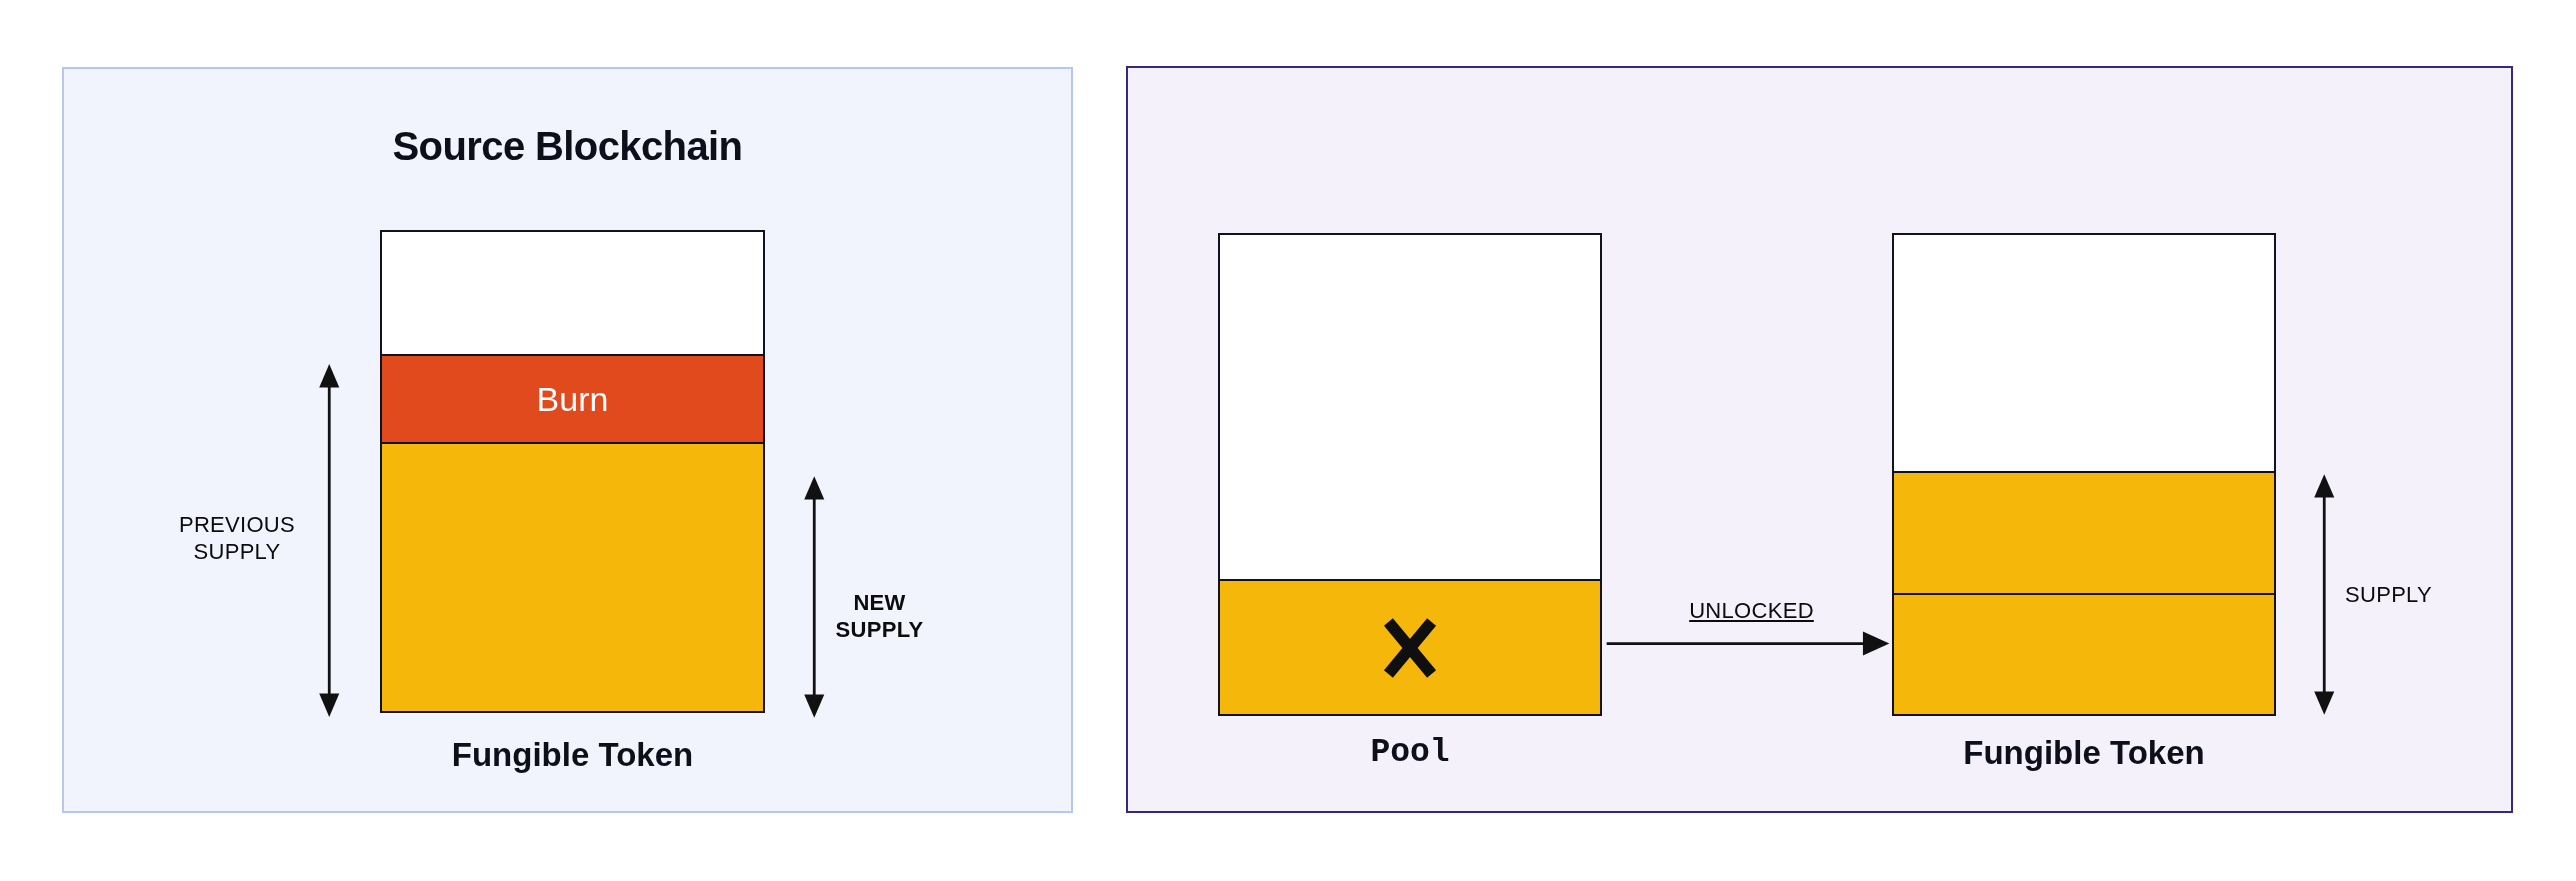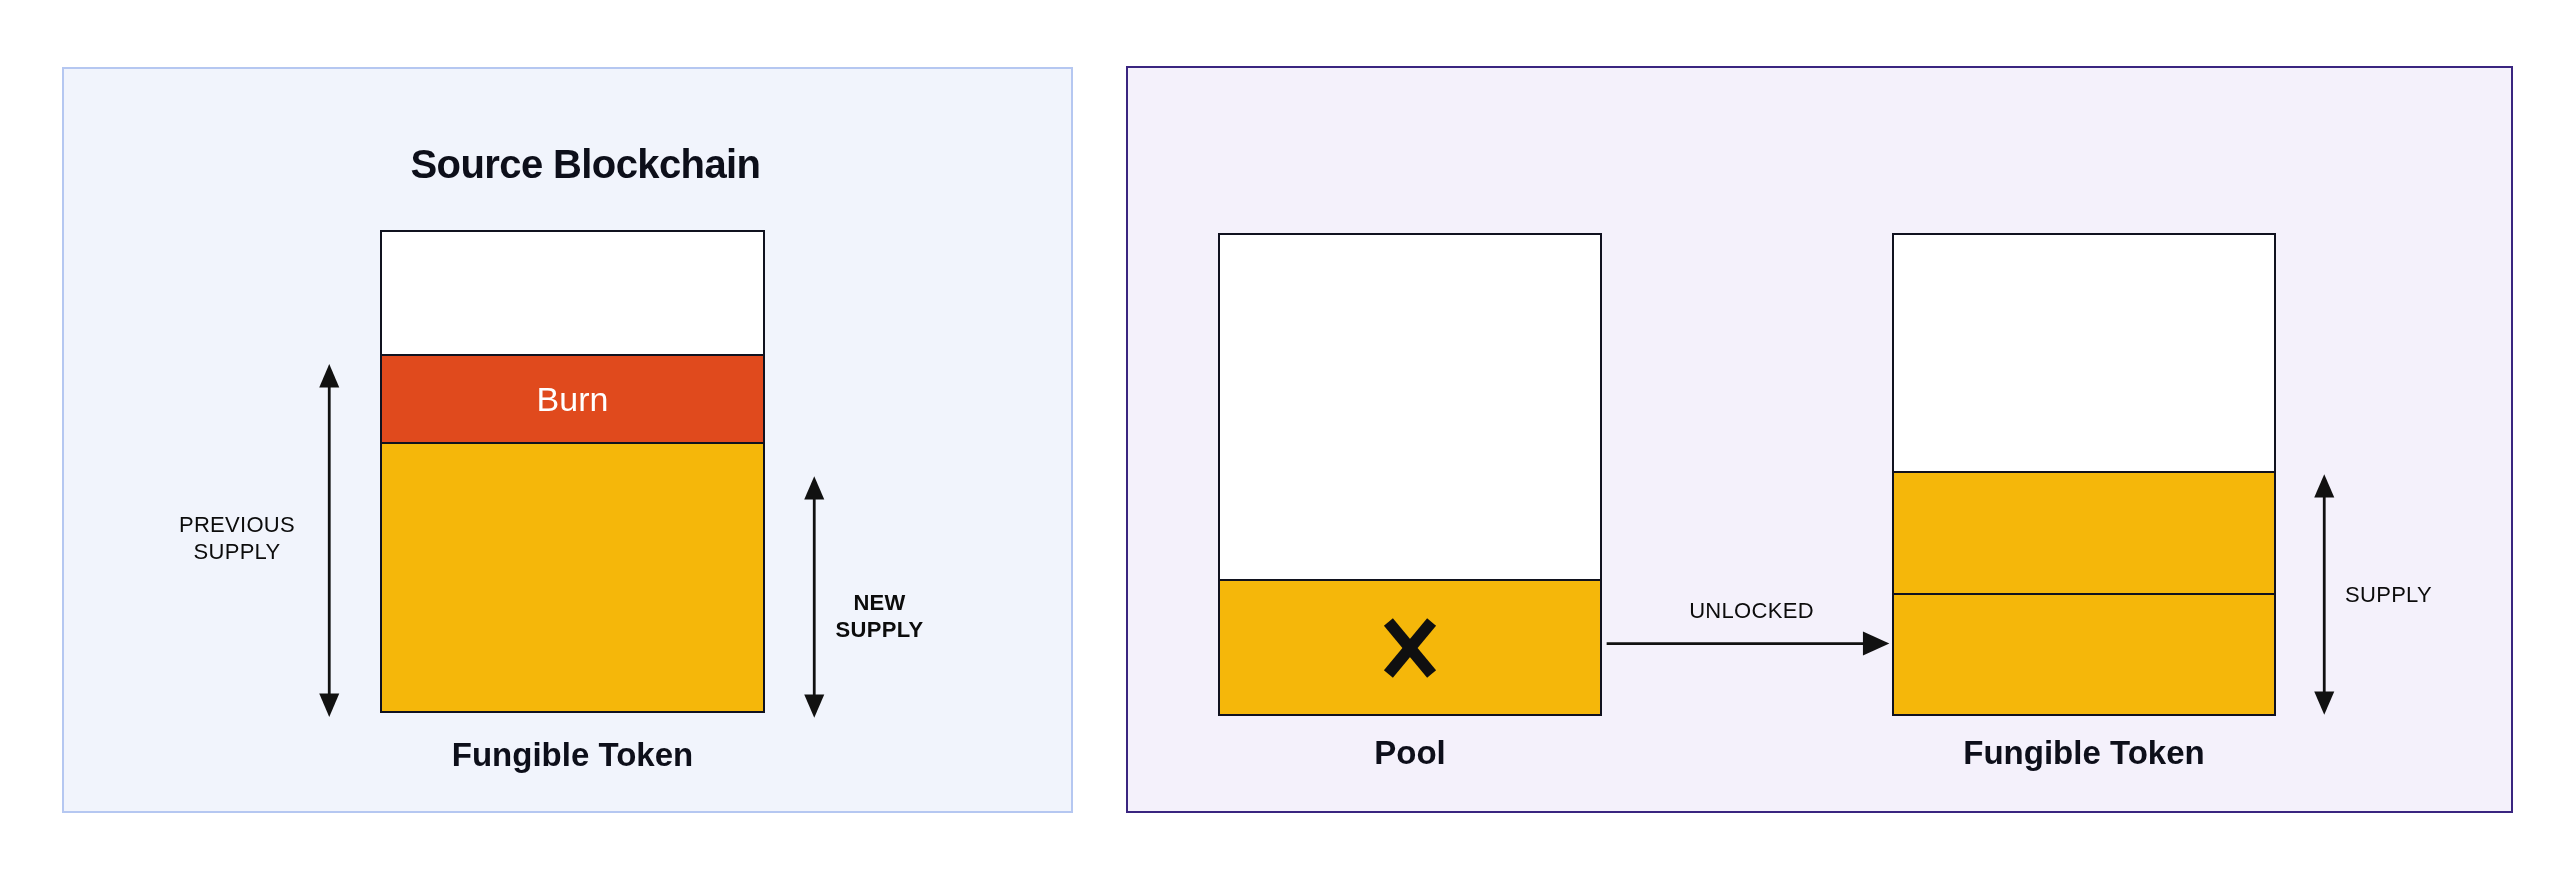--- a/index.html
+++ b/index.html
@@ -29,21 +29,21 @@
   #destination-panel {
     left: 1126px; top: 66px;
     width: 1387px; height: 747px;
     background: var(--destination-panel-bg, #f4f1fb);
     border: 2.8px solid var(--destination-panel-border, #3a2580);
   }
   .panel-title {
     position: absolute;
     top: 53px; left: 0;
     width: 100%;
-    margin: 18px;
+    margin: 0;
     text-align: center;
     font-size: 40px;
     line-height: 48px;
     font-weight: 700;
     letter-spacing: -0.6px;
     color: var(--text-dark, #0d0f1a);
   }
   .bar {
     position: absolute;
     box-sizing: border-box;
@@ -90,42 +90,42 @@
     font-size: 22px;
     line-height: 27px;
     font-weight: 400;
     letter-spacing: 0.3px;
     color: #0c0c0c;
     text-align: center;
     white-space: nowrap;
   }
   #prev-supply-label { left: 73px; top: 442px; width: 200px; }
   #new-supply-label  { left: 732px; top: 520px; width: 167px; font-weight: bold; }
-  #unlocked-label    { left: 512px;  top: 529px; width: 223px; }
+  #unlocked-label    { left: 512px;  top: 529px; width: 223px; text-decoration: underline; }
   #supply-label      { left: 1217px; top: 513px; }
 
   svg.arrow { position: absolute; display: block; }
   svg.arrow line { stroke: var(--arrow, #111111); stroke-width: 5px; }
   svg.arrow polygon { fill: var(--arrow, #111111); }
 
   #prev-supply-arrow { left: 253px;  top: 294px; }
   #new-supply-arrow  { left: 738px; top: 406px; }
   #unlocked-arrow    { left: 476px;  top: 559px; }
   #supply-arrow      { left: 1184px; top: 405px; }
 
   
   #pool-bar { left: 90px; top: 165px; width: 384px; height: 483px; }
   #pool-bar .seg-white { height: 344px; background: #ffffff; }
   #pool-bar .seg-yellow {
     flex: 1;
     display: flex;
     align-items: center;
     justify-content: center;
   }
-  #pool-caption { left: 90px; top: 667px; width: 384px; }
+  #pool-caption { left: 90px; top: 667px; width: 384px; font-family: Liberation Mono, monospace; }
 
   svg.cross { display: block; }
   svg.cross line { stroke: #0f0f10; stroke-width: 21px; }
 
   #dest-bar { left: 764px; top: 165px; width: 384px; height: 483px; }
   #dest-bar .seg-white { height: 236px; background: #ffffff; }
   #dest-bar .seg-upper-yellow { height: 122px; }
   #dest-bar .seg-lower-yellow { flex: 1; }
   #dest-caption { left: 764px; top: 667px; width: 384px; }
 </style>

